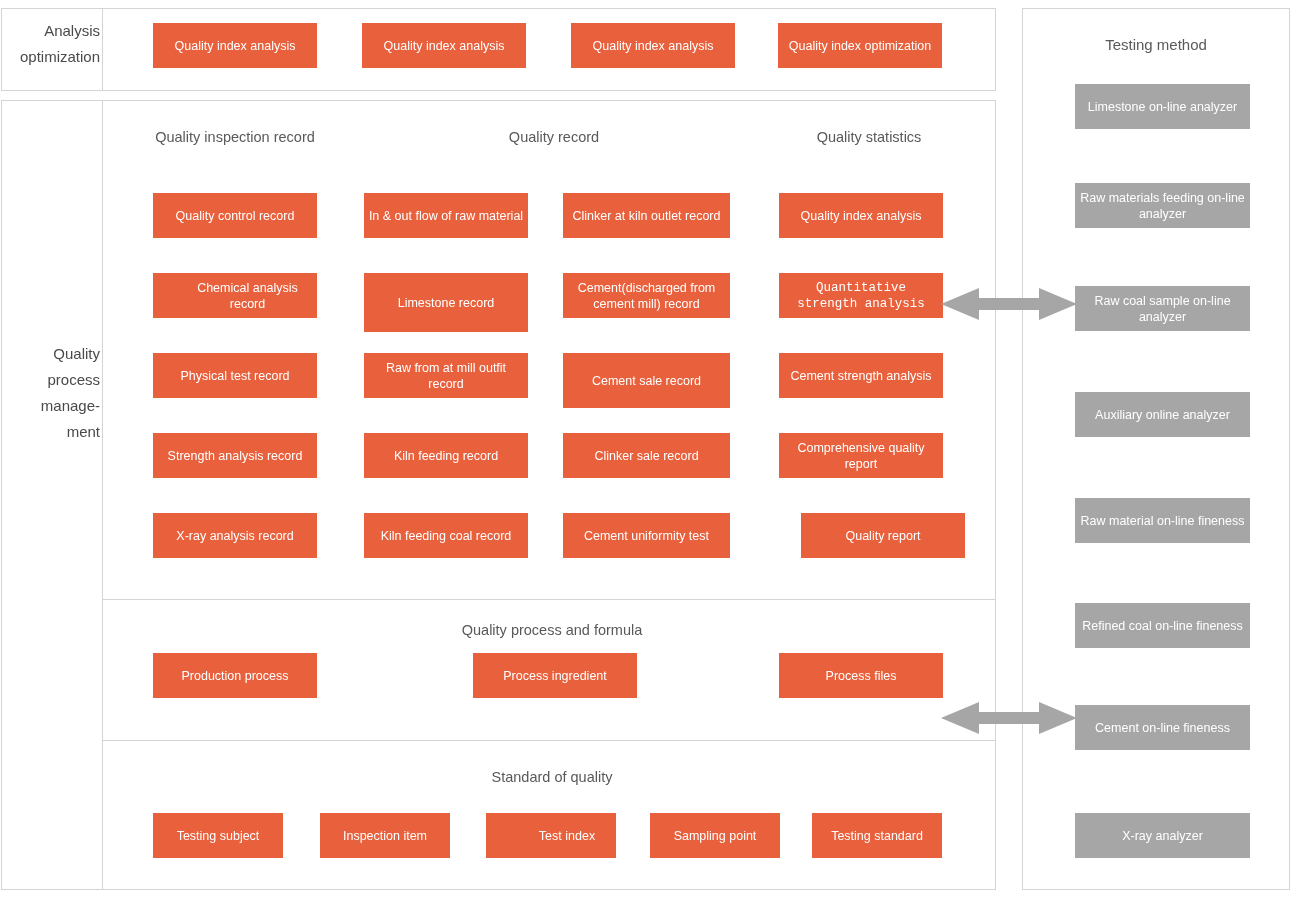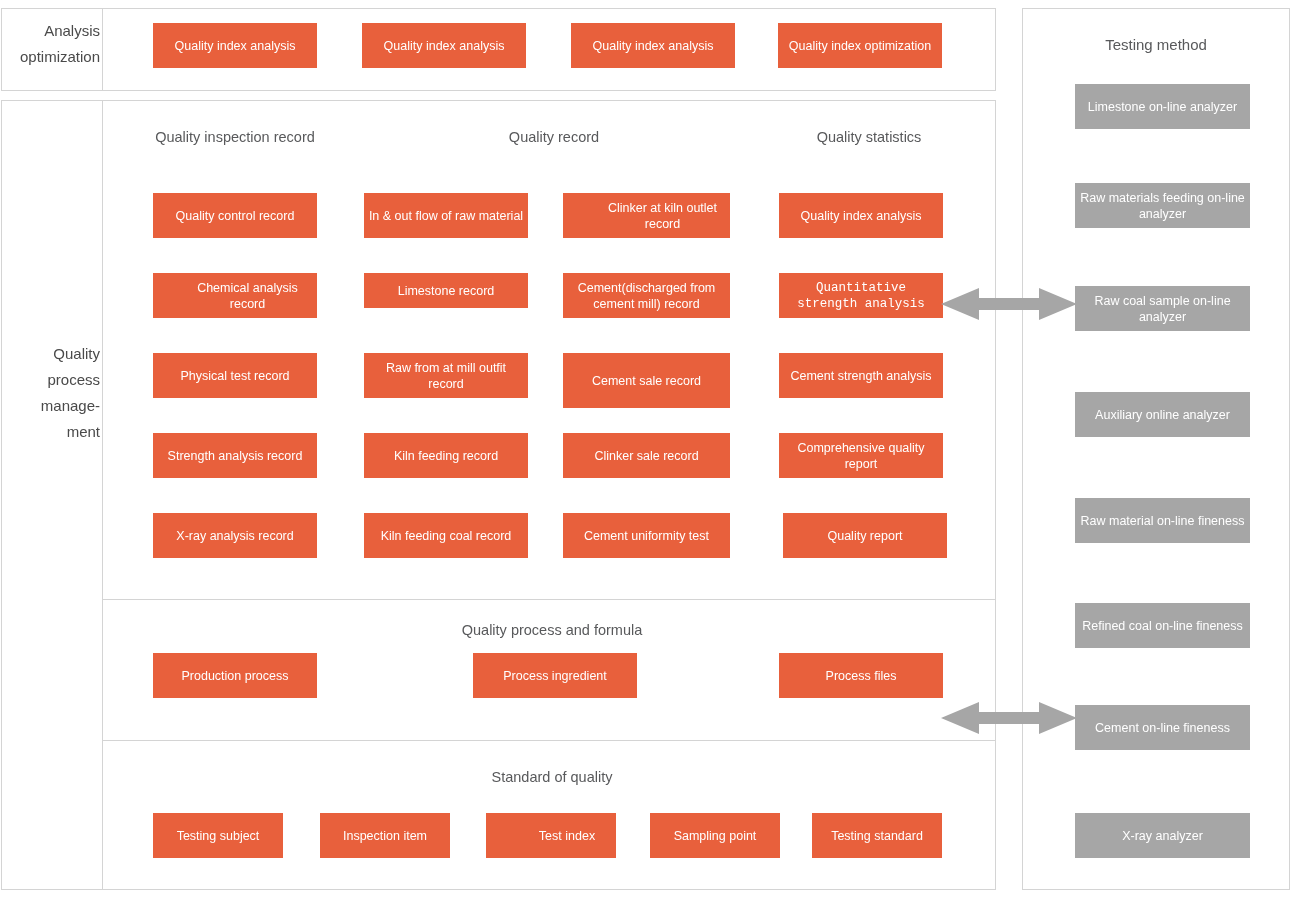--- a/index.html
+++ b/index.html
@@ -87,36 +87,36 @@
   <div class="section-heading" style="left:464px; top:129px; width:180px;">Quality record</div>
   <div class="section-heading" style="left:779px; top:129px; width:180px;">Quality statistics</div>
 
   <div class="node orange" style="left:153px; top:193px; width:164px; height:45px;">Quality control record</div>
   <div class="node orange" style="left:153px; top:273px; width:164px; height:45px;padding-left:29px;">Chemical analysis record</div>
   <div class="node orange" style="left:153px; top:353px; width:164px; height:45px;">Physical test record</div>
   <div class="node orange" style="left:153px; top:433px; width:164px; height:45px;">Strength analysis record</div>
   <div class="node orange" style="left:153px; top:513px; width:164px; height:45px;">X-ray analysis record</div>
 
   <div class="node orange" style="left:364px; top:193px; width:164px; height:45px;">In &amp; out flow of raw material</div>
-  <div class="node orange" style="left:364px; top:273px; width:164px; height:35px;">Limestone record</div>
+  <div class="node orange" style="left:364px; top:273px; width:164px; height:59px;">Limestone record</div>
   <div class="node orange" style="left:364px; top:353px; width:164px; height:45px;">Raw from at mill outfit record</div>
   <div class="node orange" style="left:364px; top:433px; width:164px; height:45px;">Kiln feeding record</div>
   <div class="node orange" style="left:364px; top:513px; width:164px; height:45px;">Kiln feeding coal record</div>
 
-  <div class="node orange" style="left:563px; top:193px; width:167px; height:45px;padding-left:36px;">Clinker at kiln outlet record</div>
+  <div class="node orange" style="left:563px; top:193px; width:167px; height:45px;">Clinker at kiln outlet record</div>
   <div class="node orange" style="left:563px; top:273px; width:167px; height:45px;">Cement(discharged from cement mill) record</div>
   <div class="node orange" style="left:563px; top:353px; width:167px; height:55px;">Cement sale record</div>
   <div class="node orange" style="left:563px; top:433px; width:167px; height:45px;">Clinker sale record</div>
   <div class="node orange" style="left:563px; top:513px; width:167px; height:45px;">Cement uniformity test</div>
 
   <div class="node orange" style="left:779px; top:193px; width:164px; height:45px;">Quality index analysis</div>
   <div class="node orange" style="left:779px; top:273px; width:164px; height:45px;font-family:Liberation Mono, monospace;">Quantitative strength analysis</div>
   <div class="node orange" style="left:779px; top:353px; width:164px; height:45px;">Cement strength analysis</div>
   <div class="node orange" style="left:779px; top:433px; width:164px; height:45px;">Comprehensive quality report</div>
-  <div class="node orange" style="left:783px; top:513px; width:164px; height:45px;">Quality report</div>
+  <div class="node orange" style="left:801px; top:513px; width:164px; height:45px;">Quality report</div>
 
   <div class="section-heading" style="left:452px; top:622px; width:200px;">Quality process and formula</div>
   <div class="node orange" style="left:153px; top:653px; width:164px; height:45px;">Production process</div>
   <div class="node orange" style="left:473px; top:653px; width:164px; height:45px;">Process ingredient</div>
   <div class="node orange" style="left:779px; top:653px; width:164px; height:45px;">Process files</div>
 
   <div class="section-heading" style="left:482px; top:769px; width:140px;">Standard of quality</div>
   <div class="node orange" style="left:153px; top:813px; width:130px; height:45px;">Testing subject</div>
   <div class="node orange" style="left:320px; top:813px; width:130px; height:45px;">Inspection item</div>
   <div class="node orange" style="left:486px; top:813px; width:130px; height:45px;padding-left:36px;">Test index</div>

